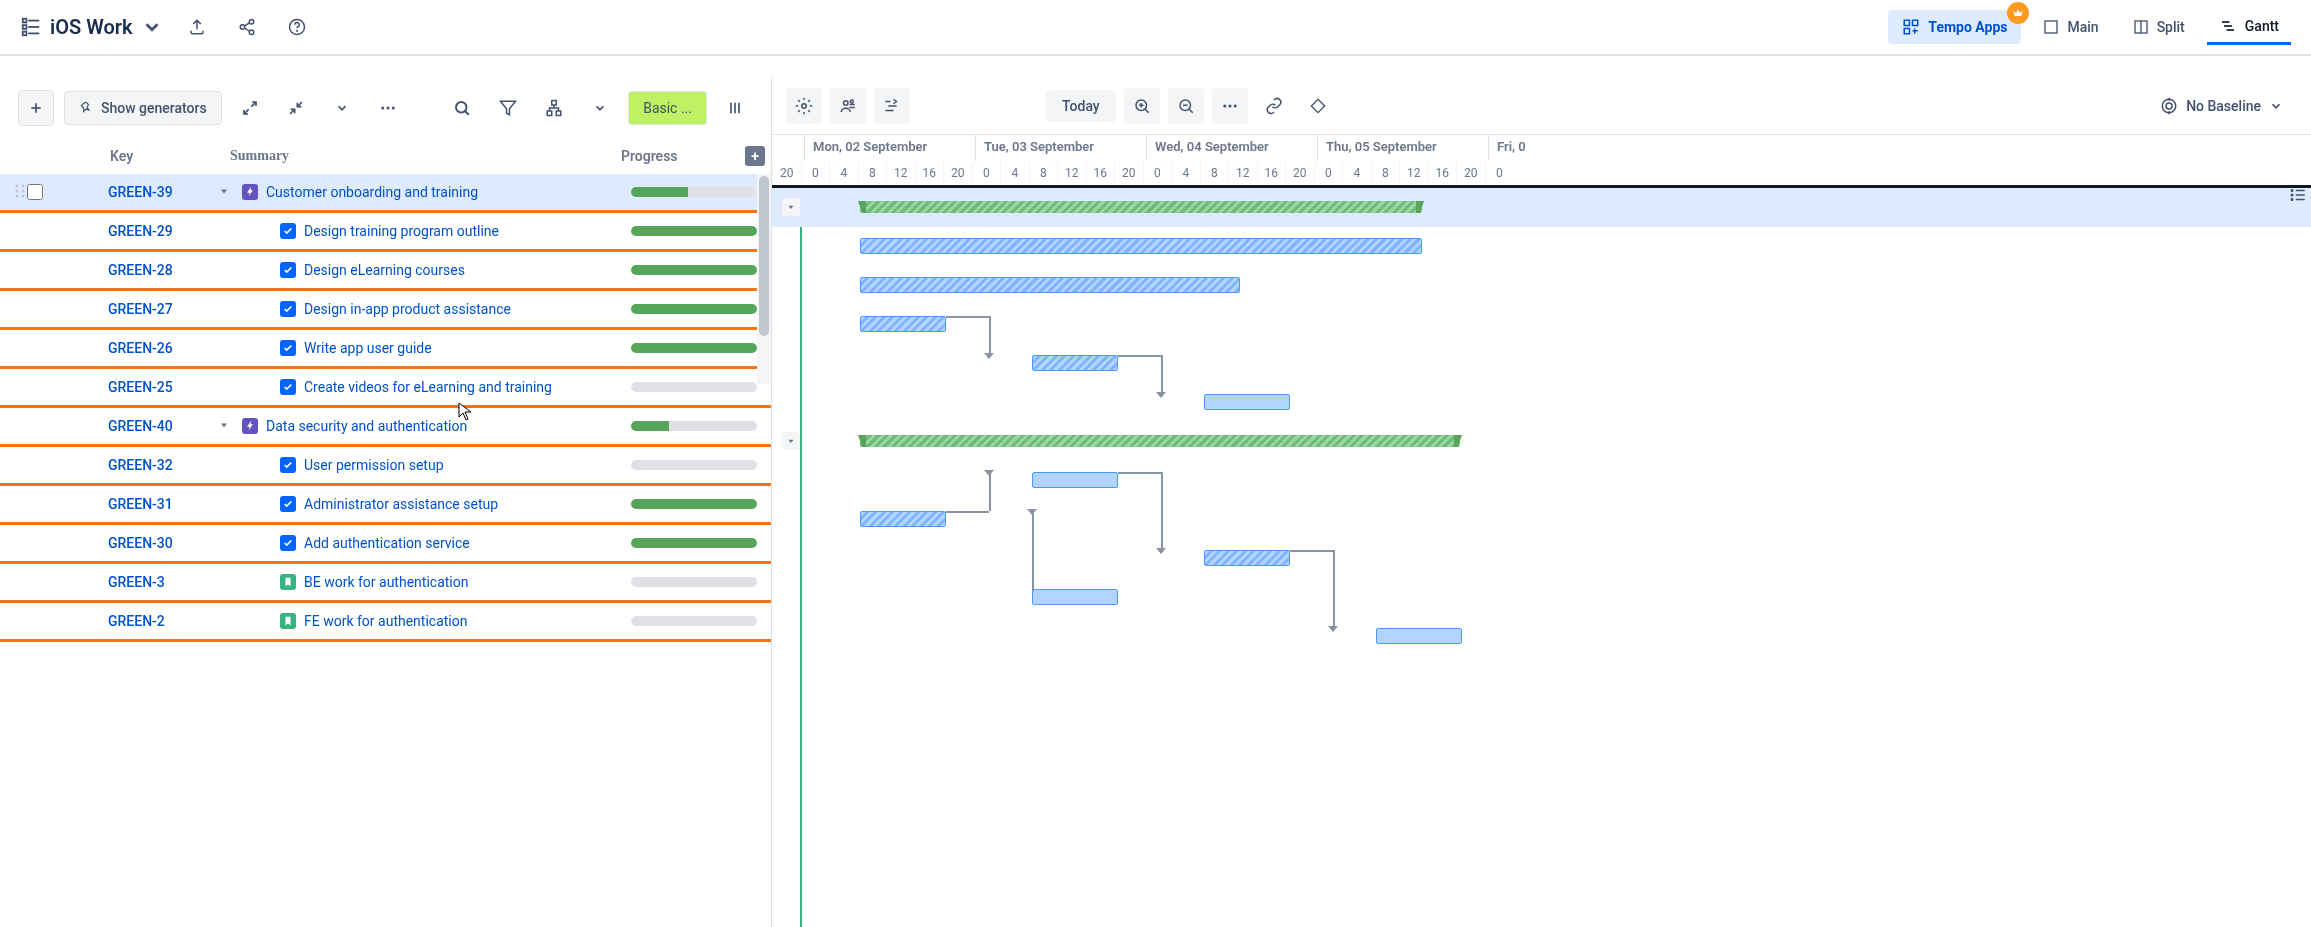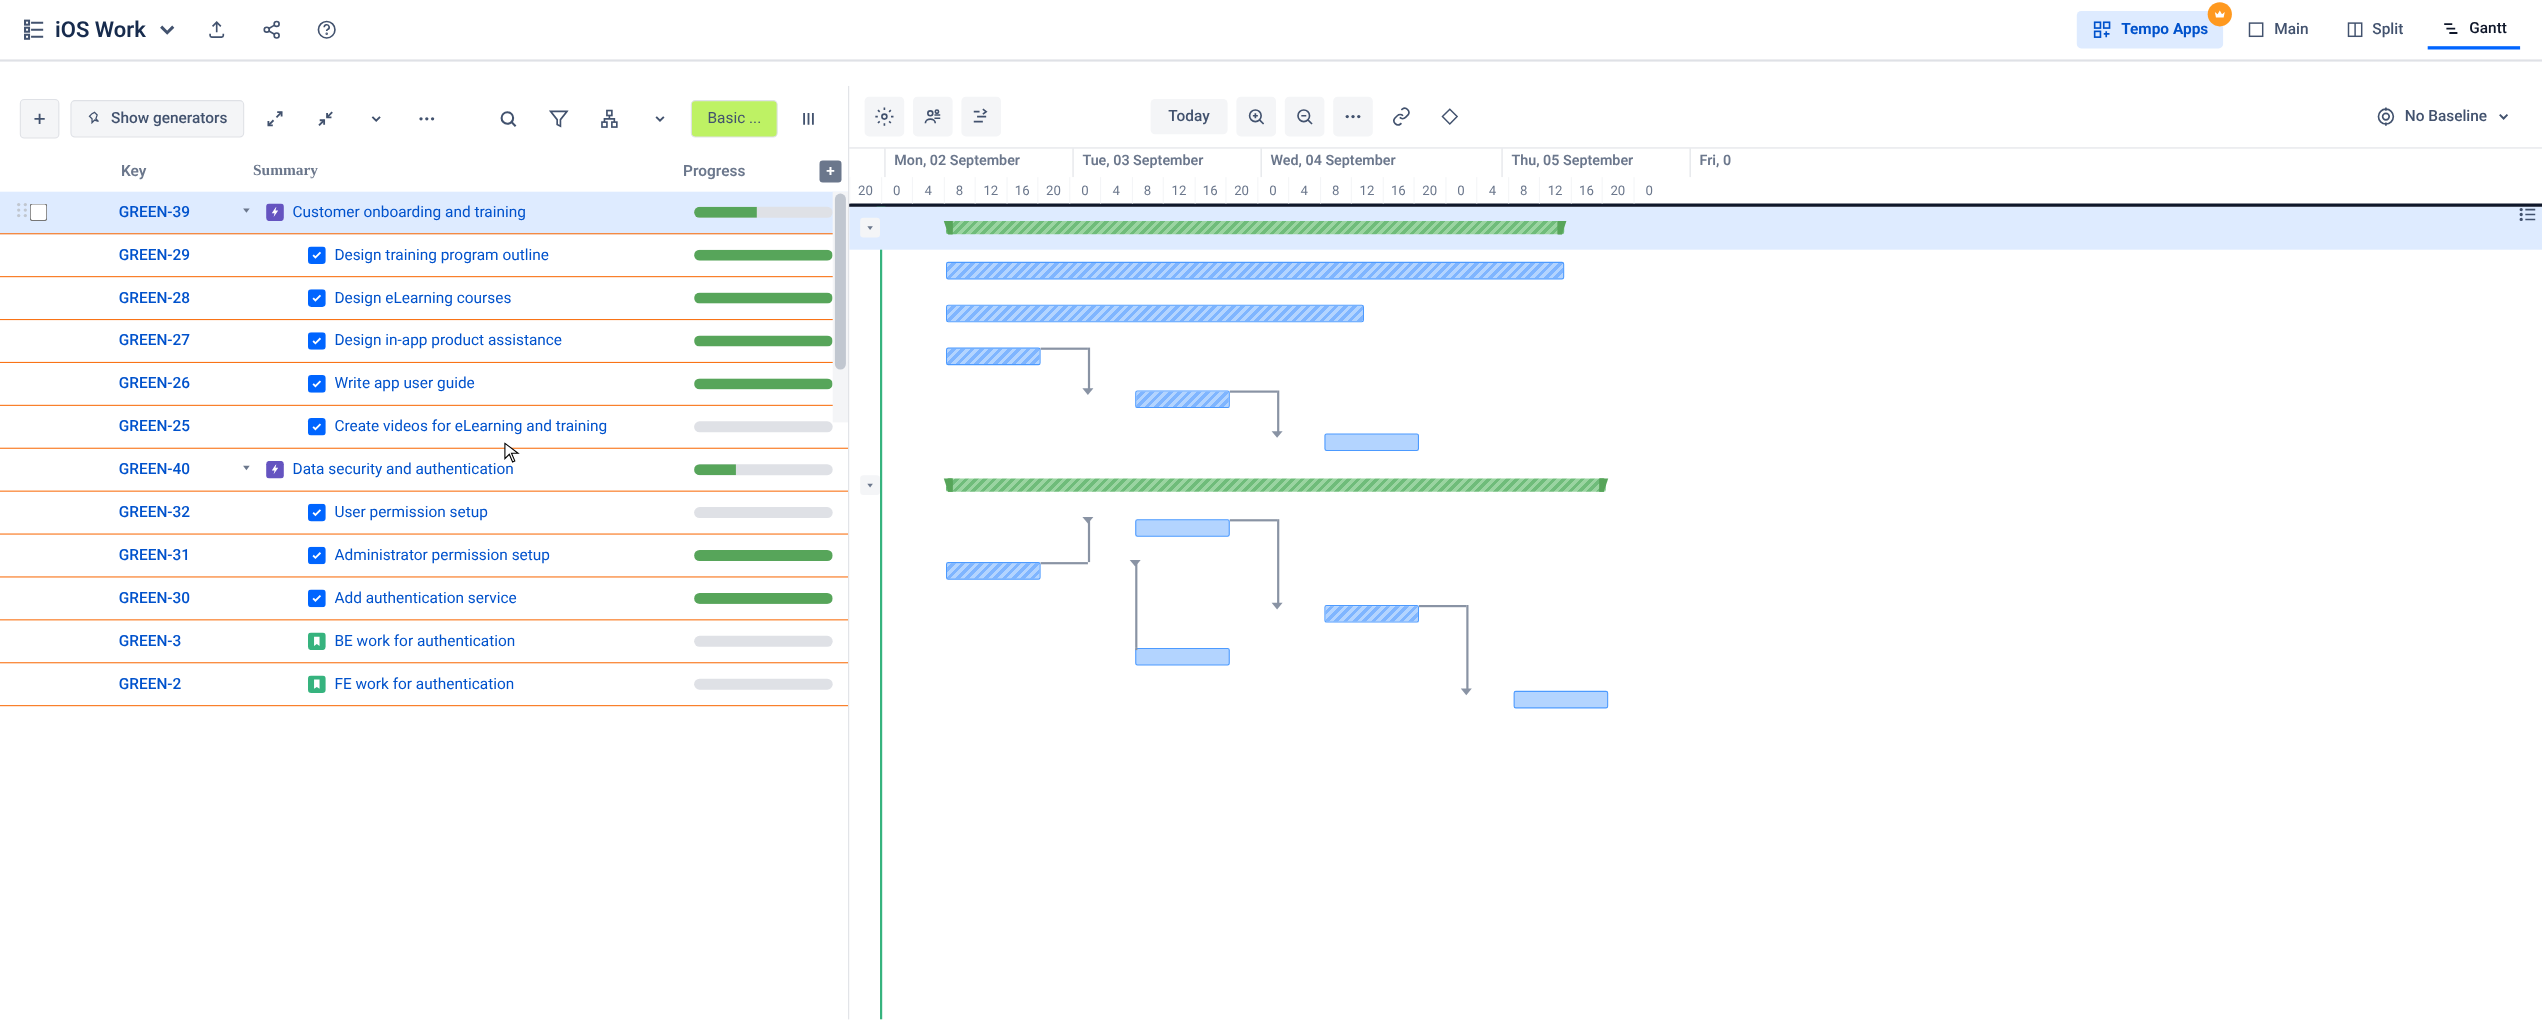--- a/index.html
+++ b/index.html
@@ -33,21 +33,21 @@
 
 
 .cols-header { display: flex; align-items: center; padding: 10px 0 10px 110px; font-weight: 600; color: #6B778C; font-size: 14px; position: relative; }
 .col-key { width: 120px; }
 .col-summary { flex: 1; font-family: Liberation Serif, serif; }
 .col-progress { width: 150px; }
 .add-col-btn { position: absolute; right: 6px; top: 8px; width: 20px; height: 20px; background: #6B778C; color: #fff; border-radius: 3px; display: flex; align-items: center; justify-content: center; font-size: 14px; cursor: pointer; }
 
 
 .rows { flex: 1; overflow-y: auto; position: relative; }
-.row { display: flex; align-items: center; height: 39px; padding-left: 15px; border-bottom: 1px solid #f97316; position: relative; }
+.row { display: flex; align-items: center; height: 39px; padding-left: 15px; border-bottom: 3px solid #f97316; position: relative; }
 .row.selected { background: #DEEBFF; }
 .row .drag-handle { width: 12px; color: #C1C7D0; cursor: grab; visibility: hidden; }
 .row.selected .drag-handle { visibility: visible; }
 .row .checkbox { width: 26px; height: 16px; }
 .row .key { width: 110px; color: #0052CC; font-weight: 500; cursor: pointer; margin-left: 55px; }
 .row .summary-cell { flex: 1; display: flex; align-items: center; gap: 8px; padding-right: 10px; overflow: hidden; }
 .row .expand-caret { width: 16px; color: #6B778C; cursor: pointer; }
 .row .type-icon { width: 16px; height: 16px; border-radius: 3px; display: flex; align-items: center; justify-content: center; flex-shrink: 0; }
 .type-epic { background: #6554C0; }
 .type-task { background: #0065FF; }
@@ -491,21 +491,21 @@
               </svg></div>
     <div class="checkbox"></div>
     <div class="key">GREEN-31</div>
     <div class="summary-cell indent-1" style="padding-left:38px">
       <span class="expand-caret"></span>
       <span class="type-icon type-task">
                 <svg width="10" height="10" viewBox="0 0 24 24" fill="none" stroke="#fff" stroke-width="4">
                   <polyline points="20 6 9 17 4 12"></polyline>
                 </svg>
               </span>
-      <span class="summary-link">Administrator permission setup</span>
+      <span class="summary-link">Administrator assistance setup</span>
     </div>
     <div class="progress-cell">
       <div class="progress-bar">
                 <div class="progress-fill" style="width:100%"></div>
               </div>
     </div>
   </div>
           <div class="row">
     <div class="drag-handle"><svg width="10" height="14" viewBox="0 0 10 14" fill="#C1C7D0">
                 <circle cx="2" cy="2" r="1.5"></circle>
@@ -664,21 +664,21 @@
               <polyline points="6 9 12 15 18 9"></polyline>
             </svg>
         </div>
       </div>
       <div class="timeline-header">
         <div class="days-row" id="days-row">
             <div style="width: 32px;"></div>
             <div class="day-cell" style="width: 171px;">Mon, 02 September</div>
             <div class="day-cell" style="width: 171px;">Tue, 03 September</div>
             <div class="day-cell" style="width: 171px;">Wed, 04 September</div>
-            <div class="day-cell" style="width: 171px; margin-left: 48px;">Thu, 05 September</div>
+            <div class="day-cell" style="width: 171px;">Thu, 05 September</div>
             <div class="day-cell" style="width: 60px;">Fri, 0</div>
           </div>
         <div class="hours-row" id="hours-row">
             <div class="hour-cell">20</div>
             <div class="hour-cell">0</div>
             <div class="hour-cell">4</div>
             <div class="hour-cell">8</div>
             <div class="hour-cell">12</div>
             <div class="hour-cell">16</div>
             <div class="hour-cell">20</div>

